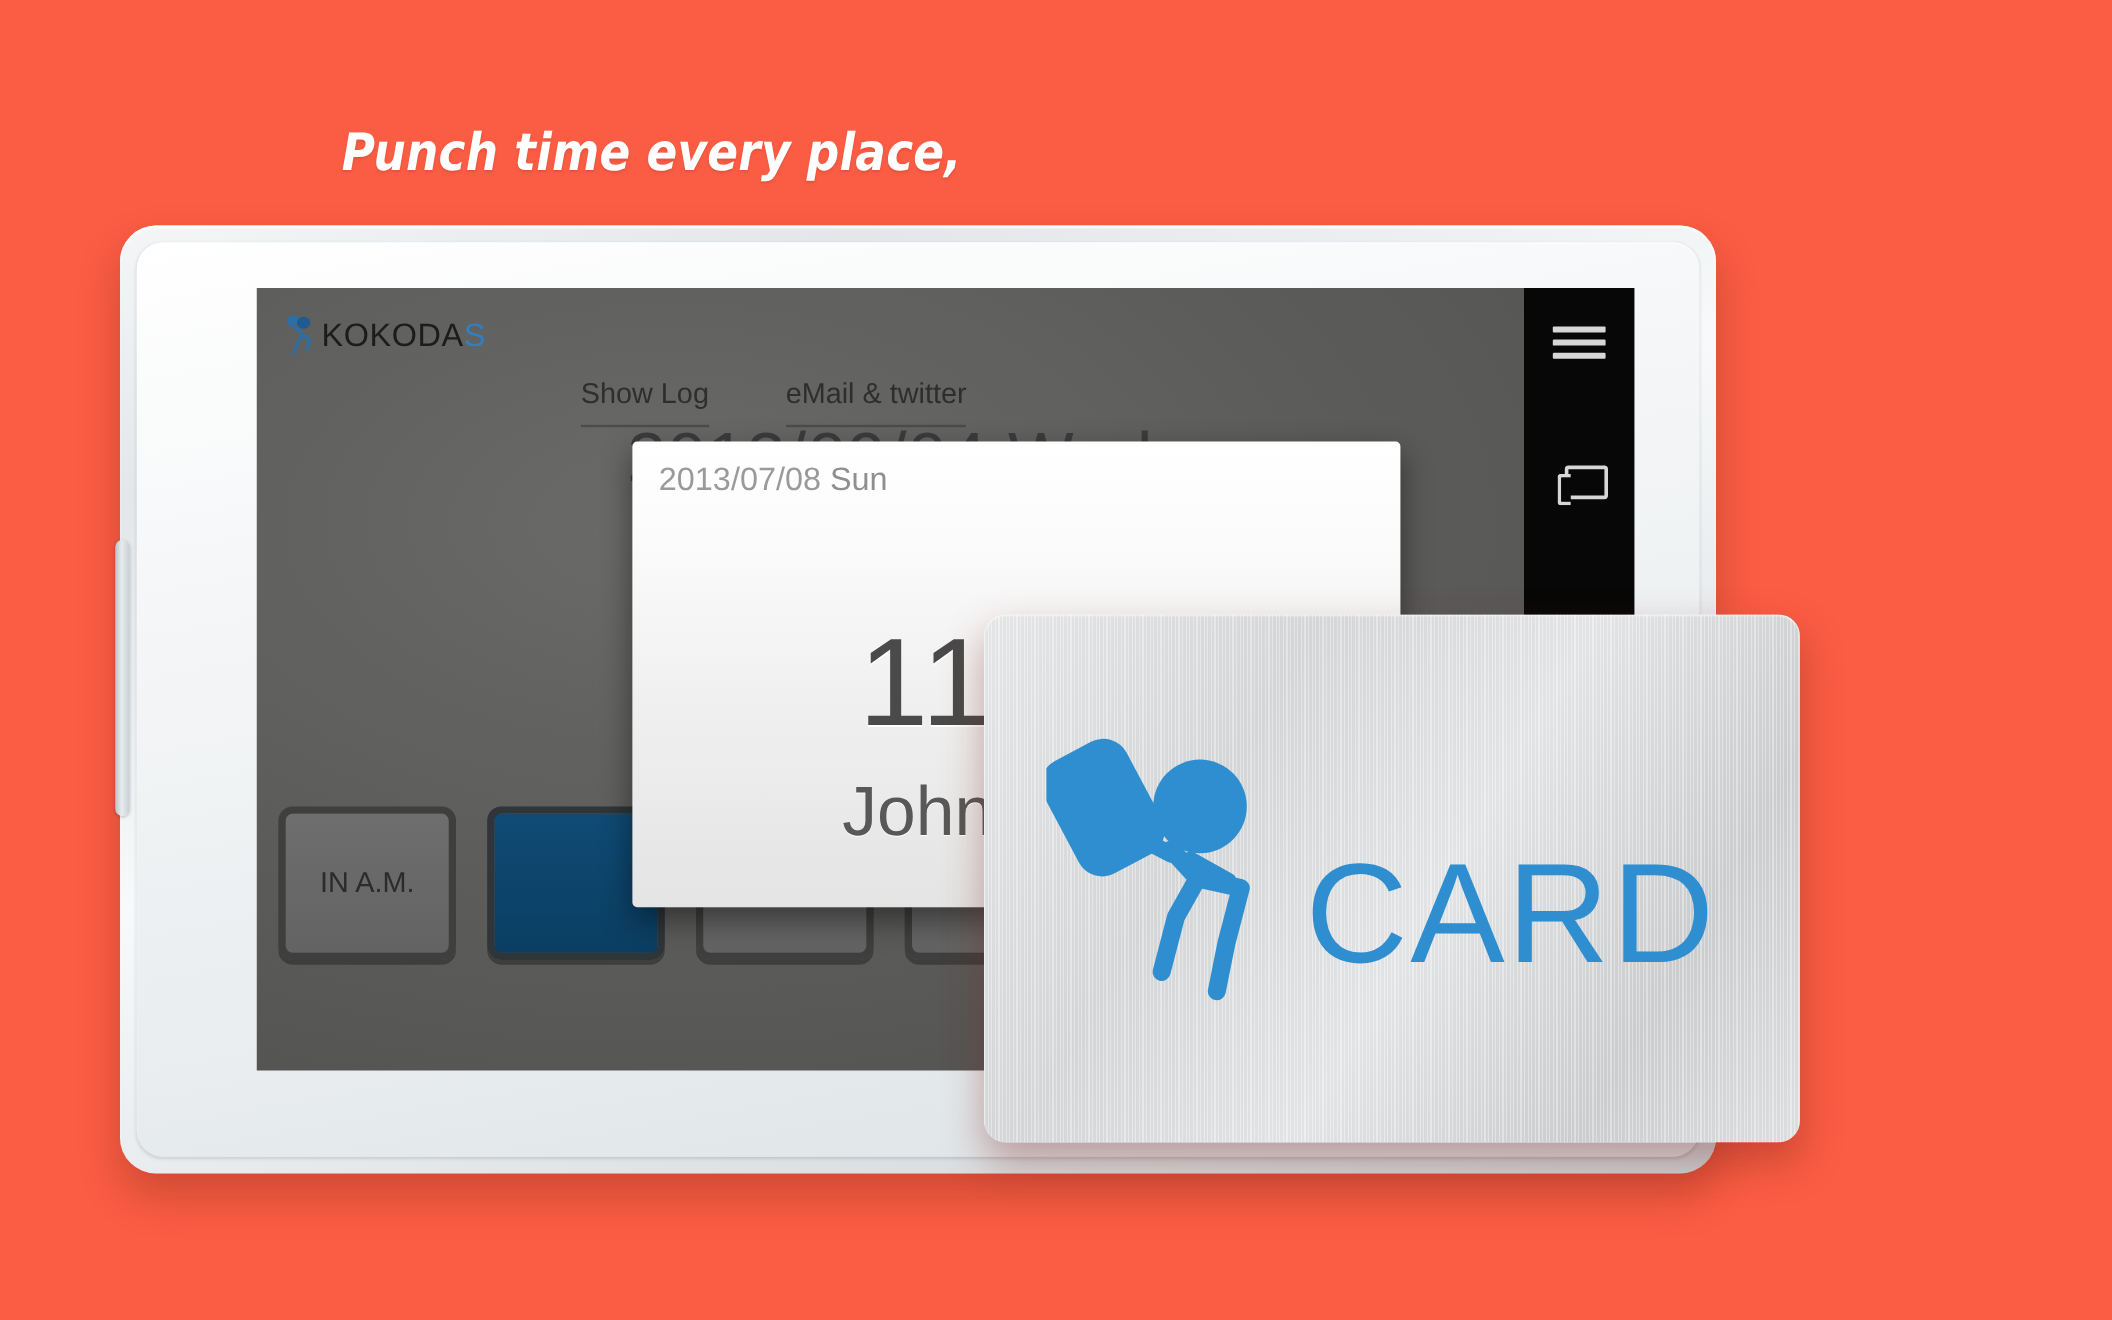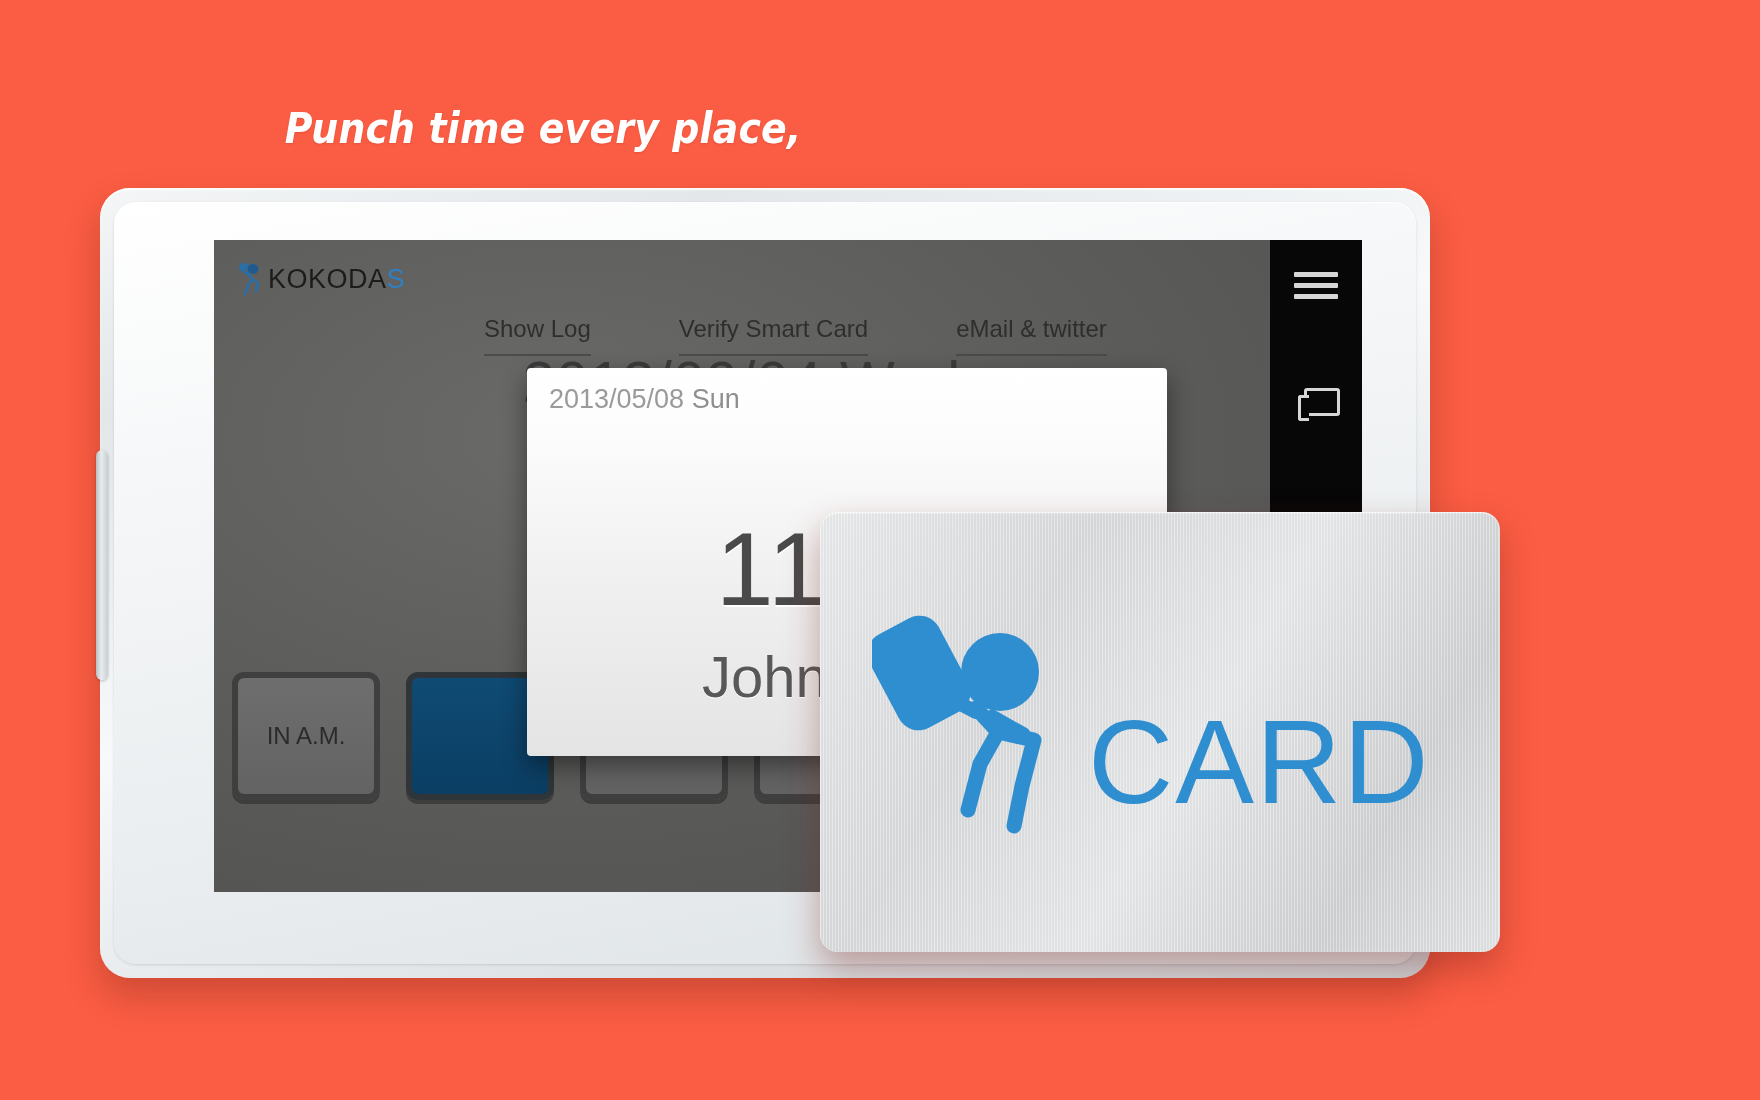--- a/index.html
+++ b/index.html
@@ -104,21 +104,21 @@
     position:absolute;left:22px;top:22px;
     display:flex;align-items:center;
     font-size:27px;letter-spacing:.5px;
   }
   .brand .mark{width:28px;height:34px;margin-right:4px;position:relative;}
   .brand .txt{color:#1c1c1c;font-weight:400;}
   .brand .txt .s{color:#2f7fc4;}
 
   .navlinks{
     position:absolute;left:270px;top:75px;
-    display:flex;gap:88px;
+    display:flex;gap:64px;
     font-size:24px;
   }
   .navlinks a{
     color:#2a2a2a;
     text-decoration:none;
     border-bottom:2px solid #4a4a4a;
     padding-bottom:11px;
     opacity:.92;
   }
 
@@ -238,21 +238,20 @@
             <path d="M12 11 L16 17 L12 24 L9 32" stroke="#2b6ea8" stroke-width="2.6" fill="none" stroke-linecap="round"></path>
             <path d="M16 17 L22 21 L20 29" stroke="#2b6ea8" stroke-width="2.6" fill="none" stroke-linecap="round"></path>
             <path d="M13 13 L7 9" stroke="#2b6ea8" stroke-width="2.4" fill="none" stroke-linecap="round"></path>
           </svg>
         </span>
         <span class="txt"><span>KOKODA</span><span class="s">S</span></span>
       </div>
 
       <div class="navlinks">
         <a href="#">Show Log</a>
-        <a href="#">Verify Smart Card</a>
         <a href="#">eMail &amp; twitter</a>
       </div>
 
       <div class="bigdate">2013/09/04 Wed</div>
 
       <div class="btnrow">
         <div class="pbtn">
             <span>IN A.M.</span>
           </div>
         <div class="pbtn active">
@@ -260,21 +259,21 @@
           </div>
         <div class="pbtn">
             <span></span>
           </div>
         <div class="pbtn">
             <span></span>
           </div>
       </div>
 
       <div class="dialog">
-        <div class="dlg-date"><span>2013/05/08</span> <span class="dow">Sun</span></div>
+        <div class="dlg-date"><span>2013/07/08</span> <span class="dow">Sun</span></div>
         <div class="dlg-time">11:53</div>
         <div class="dlg-name">John Smith</div>
       </div>
 
     </div>
 
     <div class="navstrip">
       <div class="nav-menu">
           <span></span>
           <span></span>

